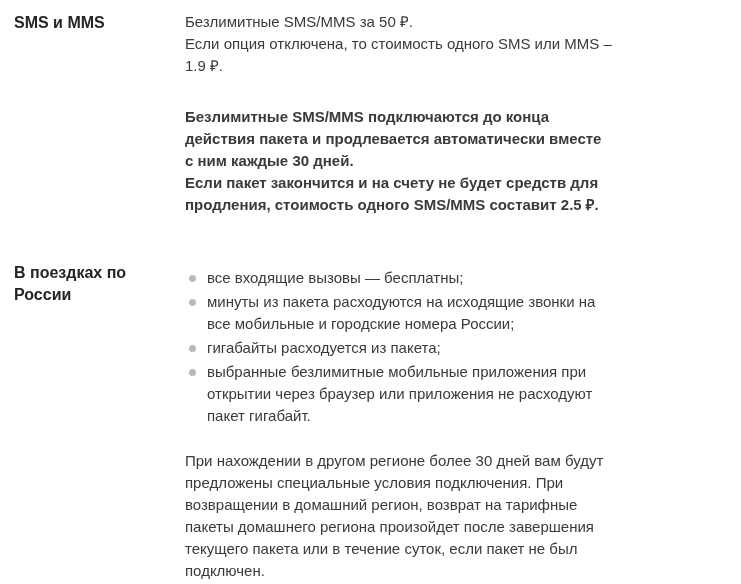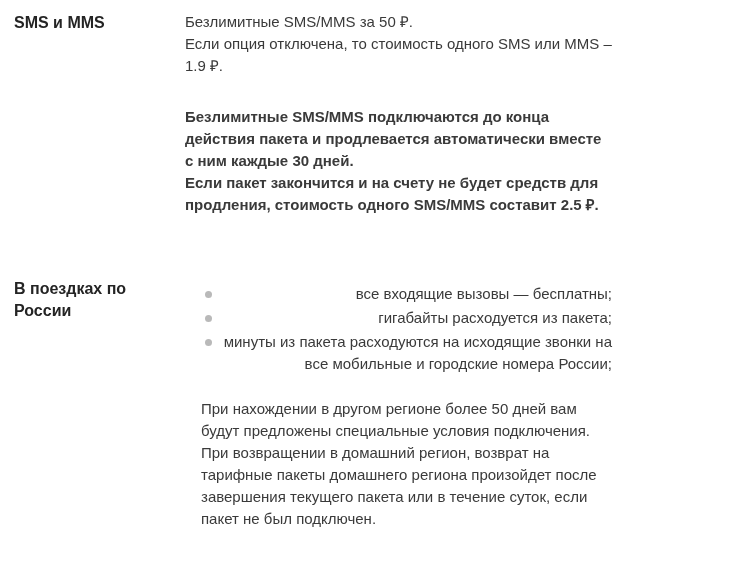--- a/index.html
+++ b/index.html
@@ -19,22 +19,21 @@
   .page {
     box-sizing: border-box;
     width: 622px;
     padding: 11px 10px 0 14px;
   }
   .section-row {
     display: flex;
     align-items: flex-start;
   }
   .section-row + .section-row {
-    margin-top: 61px;
-    gap: 16px;
+    margin-top: 45px;
   }
   .label-col {
     flex: 0 0 171px;
     width: 171px;
     font-size: 16px;
     font-weight: 700;
     color: #242424;
     line-height: 22px;
     padding-top: 1px;
   }
@@ -56,21 +55,20 @@
   }
   .bullets {
     list-style: none;
     margin: 6px 0 0 0;
     padding: 0;
   }
   .bullet {
     display: flex;
     align-items: flex-start;
     margin-bottom: 2px;
-    text-align: right;
   }
   .dot {
     flex: 0 0 7px;
     width: 7px;
     height: 7px;
     border-radius: 50%;
     background: #b9b9b9;
     margin: 8px 11px 0 4px;
   }
   .bullet-text {
@@ -101,25 +99,29 @@
     <div class="label-col">В поездках по России</div>
     <div class="content-col">
 
       <ul class="bullets">
         <li class="bullet">
           <span class="dot"></span>
           <span class="bullet-text">все входящие вызовы — бесплатны;</span>
         </li>
         <li class="bullet">
           <span class="dot"></span>
+          <span class="bullet-text">минуты из пакета расходуются на исходящие звонки на все мобильные и городские номера России;</span>
+        </li>
+        <li class="bullet">
+          <span class="dot"></span>
           <span class="bullet-text">гигабайты расходуется из пакета;</span>
         </li>
         <li class="bullet">
           <span class="dot"></span>
-          <span class="bullet-text">минуты из пакета расходуются на исходящие звонки на все мобильные и городские номера России;</span>
+          <span class="bullet-text">выбранные безлимитные мобильные приложения при открытии через браузер или приложения не расходуют пакет гигабайт.</span>
         </li>
       </ul>
 
-      <p class="outro">При нахождении в другом регионе более 50 дней вам будут предложены специальные условия подключения. При возвращении в домашний регион, возврат на тарифные пакеты домашнего региона произойдет после завершения текущего пакета или в течение суток, если пакет не был подключен.</p>
+      <p class="outro">При нахождении в другом регионе более 30 дней вам будут предложены специальные условия подключения. При возвращении в домашний регион, возврат на тарифные пакеты домашнего региона произойдет после завершения текущего пакета или в течение суток, если пакет не был подключен.</p>
     </div>
   </div>
 
 </div>
 
 </body></html>

